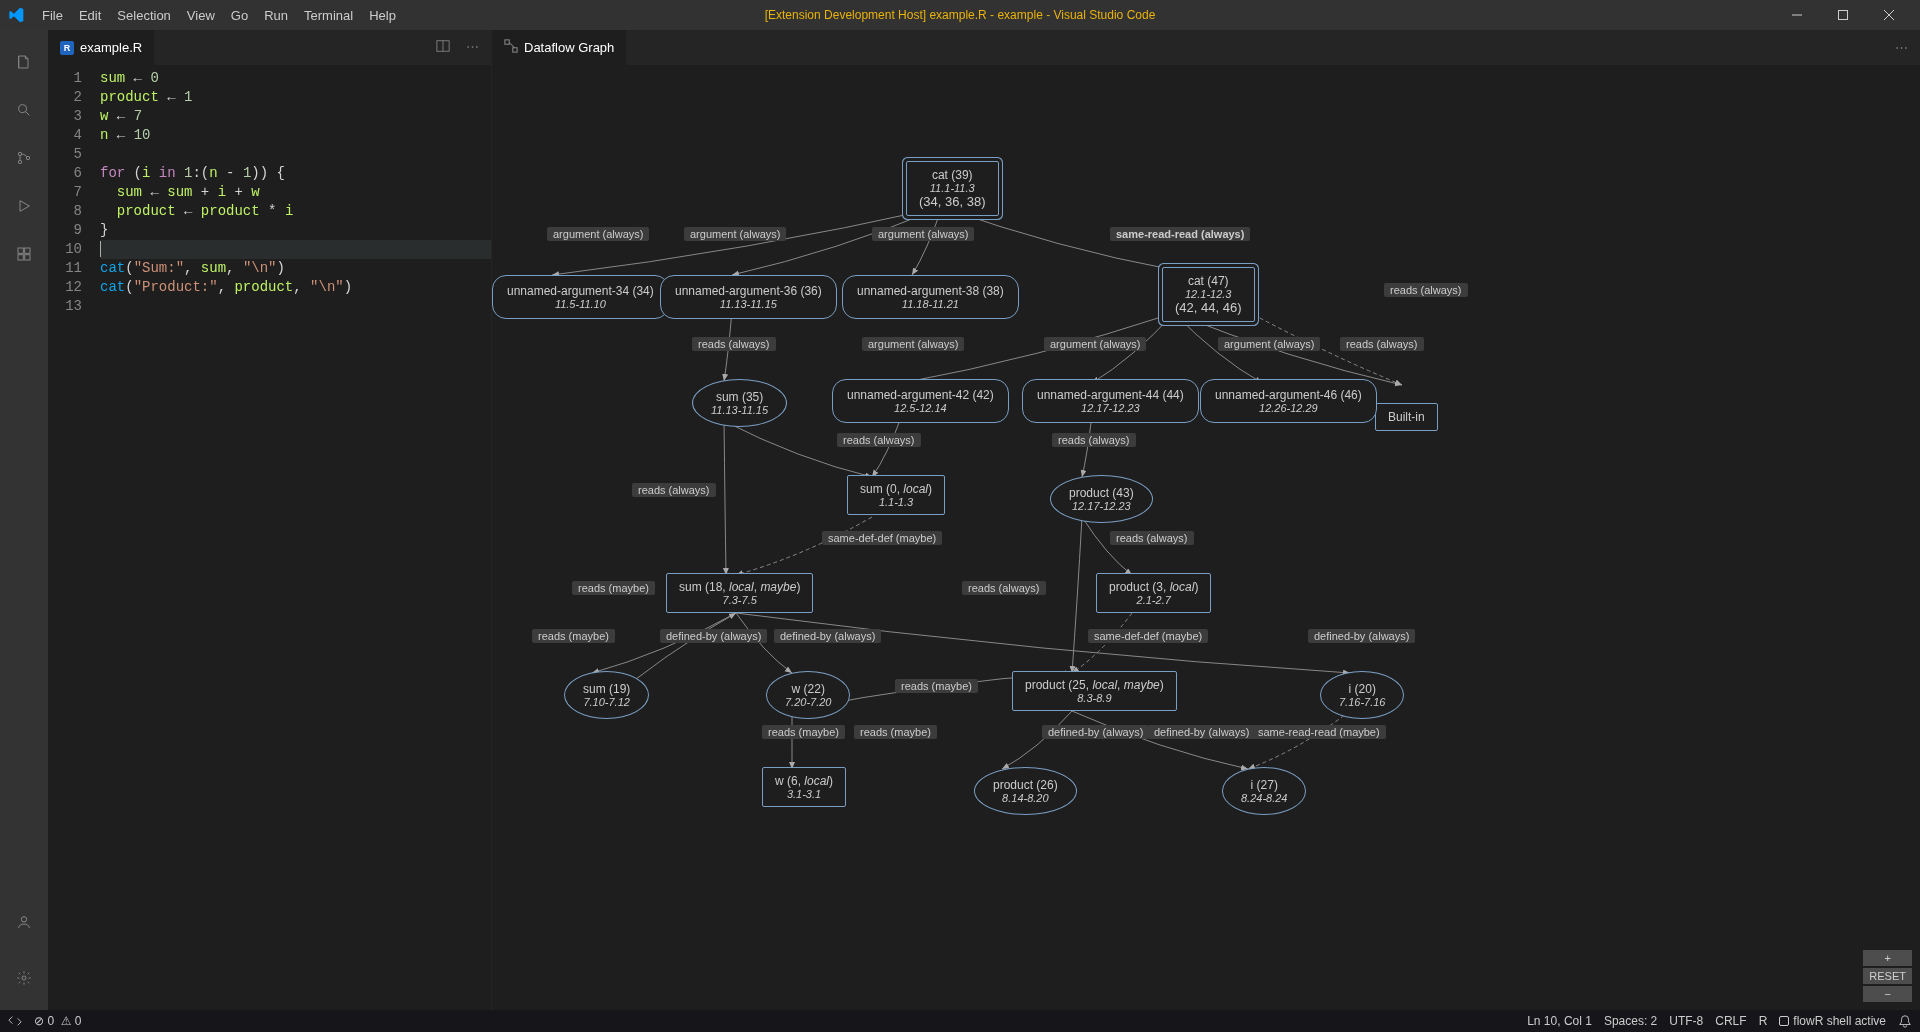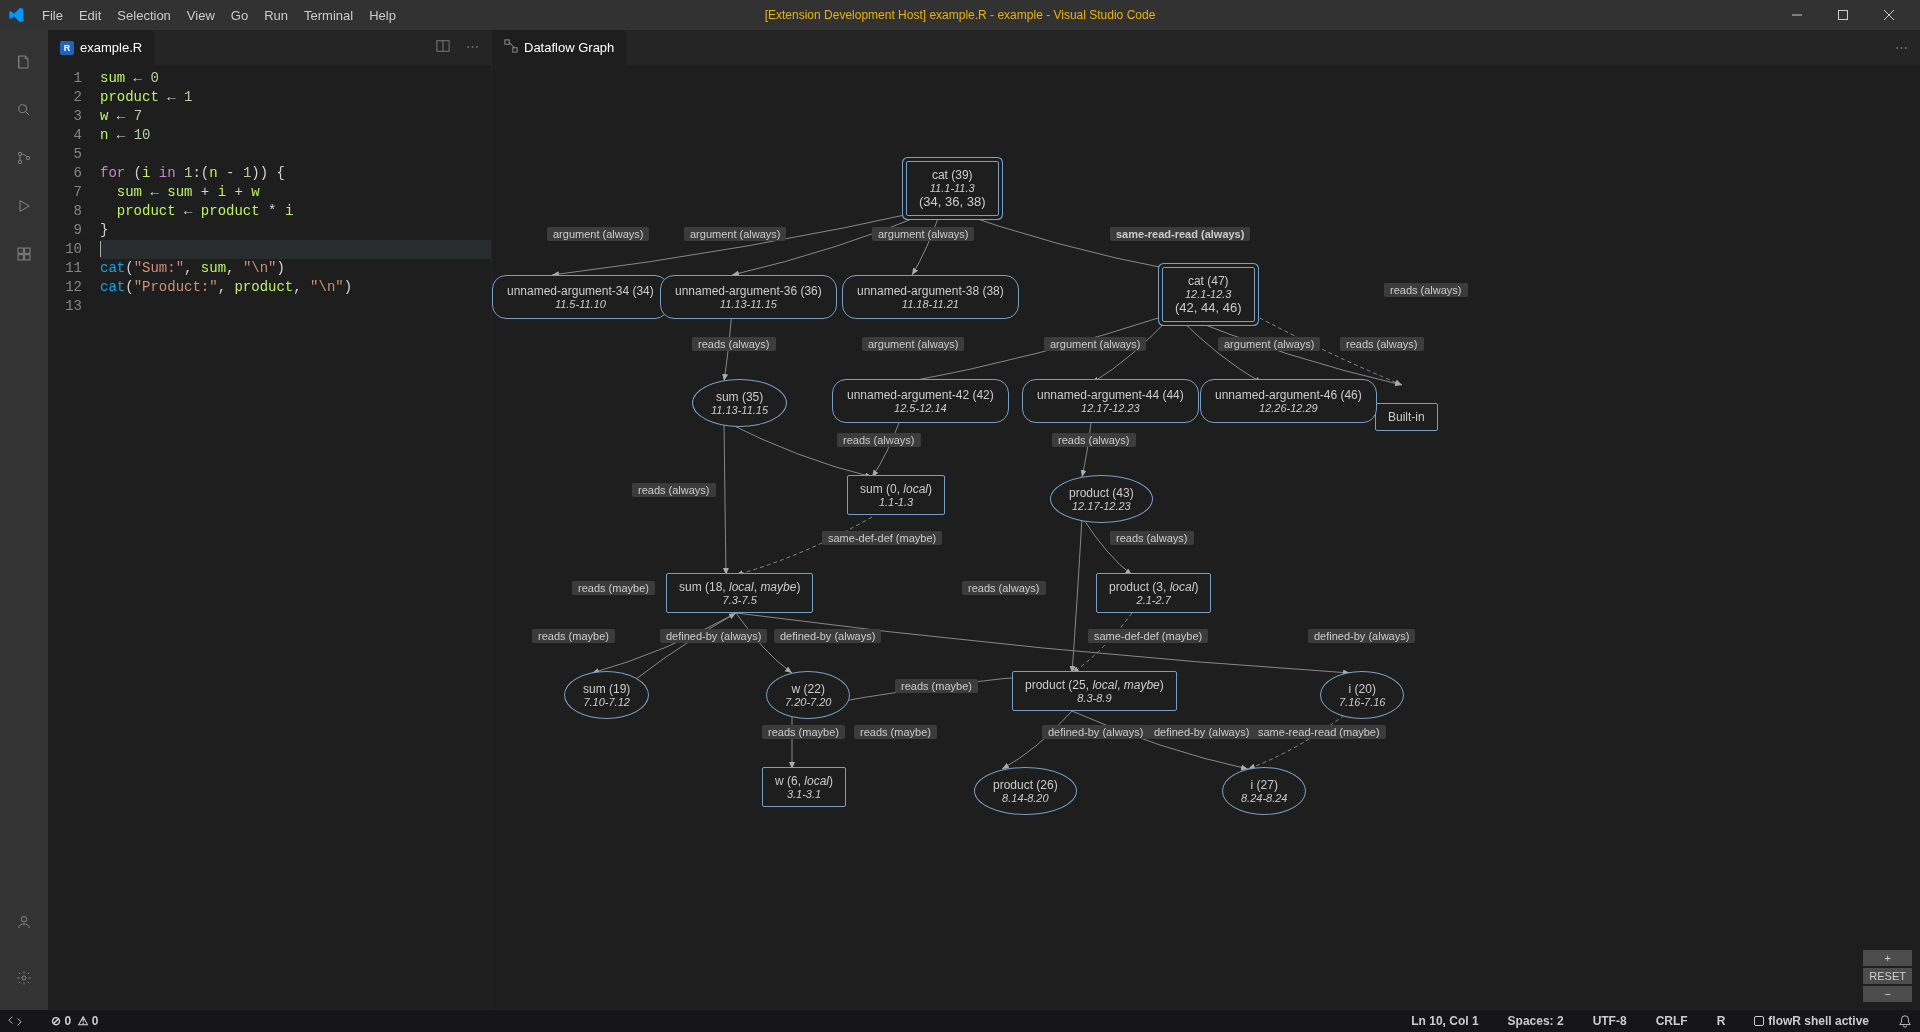--- a/index.html
+++ b/index.html
@@ -223,21 +223,21 @@
   background: #16825d;
   background: #007acc;
   background: #2b2b2b;
   display: flex;
   align-items: center;
   font-size: 12px;
   color: #cccccc;
   padding: 0 8px;
 }
 .status-bar { background: #16161a; }
-.status-left, .status-right { display: flex; gap: 29px; align-items: flex-end; font-weight: bold; }
+.status-left, .status-right { display: flex; gap: 12px; align-items: flex-end; }
 .status-right { margin-left: auto; }
 .status-item { display: flex; gap: 4px; align-items: center; cursor: pointer; }
 
 .icon-svg { width: 16px; height: 16px; }
 .r-icon {
   display: inline-block;
   width: 14px; height: 14px;
   background: #2065bd;
   border-radius: 2px;
   color: #fff;

